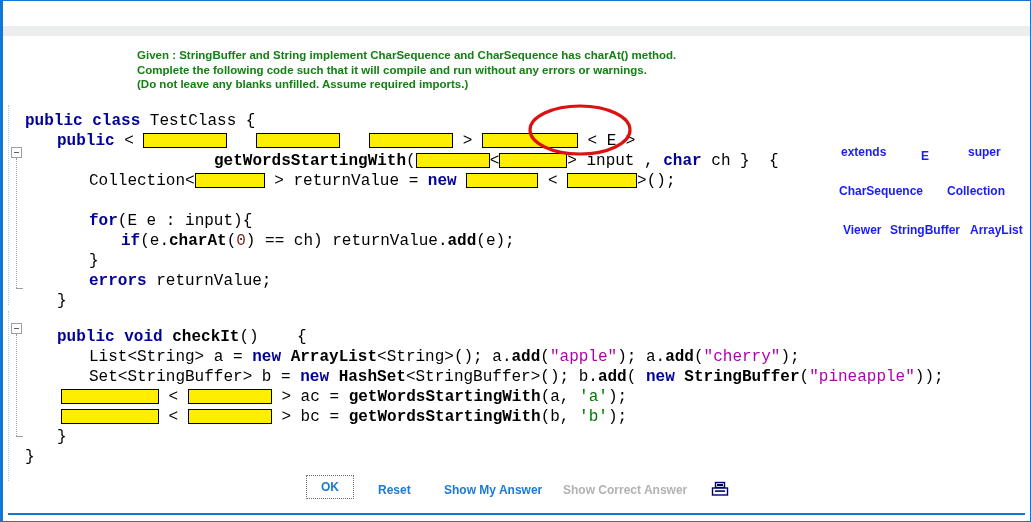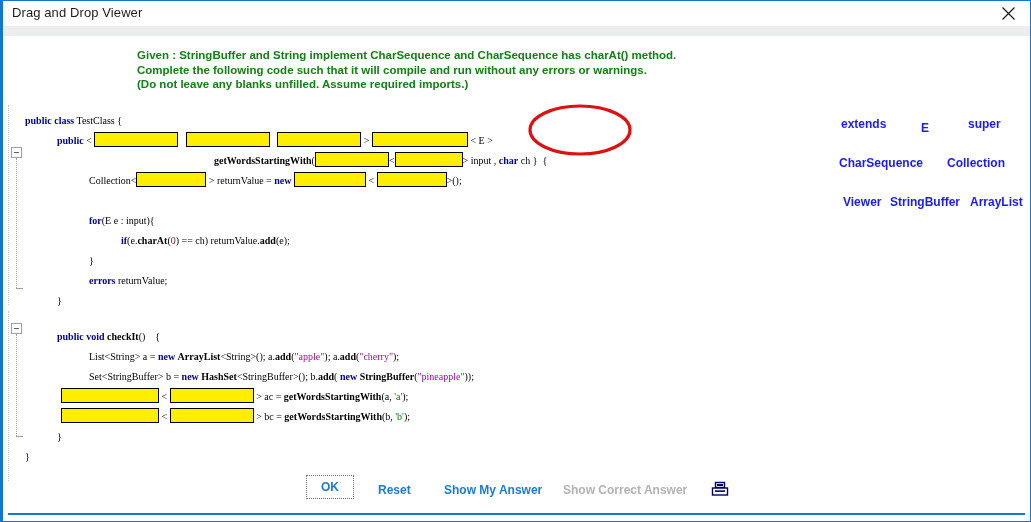--- a/index.html
+++ b/index.html
@@ -41,22 +41,22 @@
   .instructions{
     position:absolute;left:134px;top:47px;
     font-family:"Liberation Sans", sans-serif;
     font-size:11.5px;font-weight:bold;color:#138013;
     line-height:14.7px;white-space:nowrap;
   }
 
   
   .code{
     position:absolute;left:0;top:104px;right:0;bottom:50px;
-    font-family:Liberation Serif, serif;
-    font-size:10px;
+    font-family:Liberation Mono, monospace;
+    font-size:16px;
     color:#000000;
     overflow:hidden;
   }
   .ln{position:absolute;white-space:pre;line-height:20px;height:20px;}
   .kw{color:#00009b;font-weight:bold;}
   .mth{color:#000000;font-weight:bold;}
   .str{color:#b000b0;}
   .chr{color:#007800;}
   .num{color:#7a1f1f;}
   .blank{
@@ -80,21 +80,21 @@
     position:absolute;width:1px;border-left:1px dotted #9aa0a6;
   }
   .fold-foot{
     position:absolute;height:1px;width:7px;border-top:1px solid #9aa0a6;
   }
   .dotcol{
     position:absolute;left:5px;width:1px;border-left:1px dotted #b7c7d8;
   }
 
   
-  .bank{position:absolute;right:0;top:108px;width:205px;height:110px;text-align:center;}
+  .bank{position:absolute;right:0;top:136px;width:205px;height:110px;text-align:center;}
   .token{
     position:absolute;white-space:nowrap;
     font-family:"Liberation Sans", sans-serif;
     font-size:12px;font-weight:bold;color:#1a1aff;
     cursor:move;
   }
 
   
   .annot{position:absolute;left:522px;top:101px;pointer-events:none;}
 
@@ -115,31 +115,20 @@
     border:1px dotted #6f7276;padding:4px 14px;top:4px;
   }
   .btn.disabled{color:#b2b2b2;cursor:default;}
   .print-btn{position:absolute;top:9px;left:708px;cursor:pointer;}
 </style>
 </head>
 <body>
 
 <div id="app">
 
-  <div class="titlebar">
-    <div class="title">Drag and Drop Viewer</div>
-    <div class="close-btn">
-      <span>
-        <svg width="15" height="15" viewBox="0 0 15 15">
-          <line x1="1.5" y1="1.5" x2="13.5" y2="13.5" stroke="#1d1d1d" stroke-width="1.3"></line>
-          <line x1="13.5" y1="1.5" x2="1.5" y2="13.5" stroke="#1d1d1d" stroke-width="1.3"></line>
-        </svg>
-      </span>
-    </div>
-  </div>
   <div class="toolstrip"></div>
 
   <div class="instructions">
     <div>Given : StringBuffer and String implement CharSequence and CharSequence has charAt() method.</div>
     <div>Complete the following code such that it will compile and run without any errors or warnings.</div>
     <div>(Do not leave any blanks unfilled. Assume required imports.)</div>
   </div>
 
   <div class="gutter">
     <div class="dotcol" style="top:0px;height:200px;"></div>

